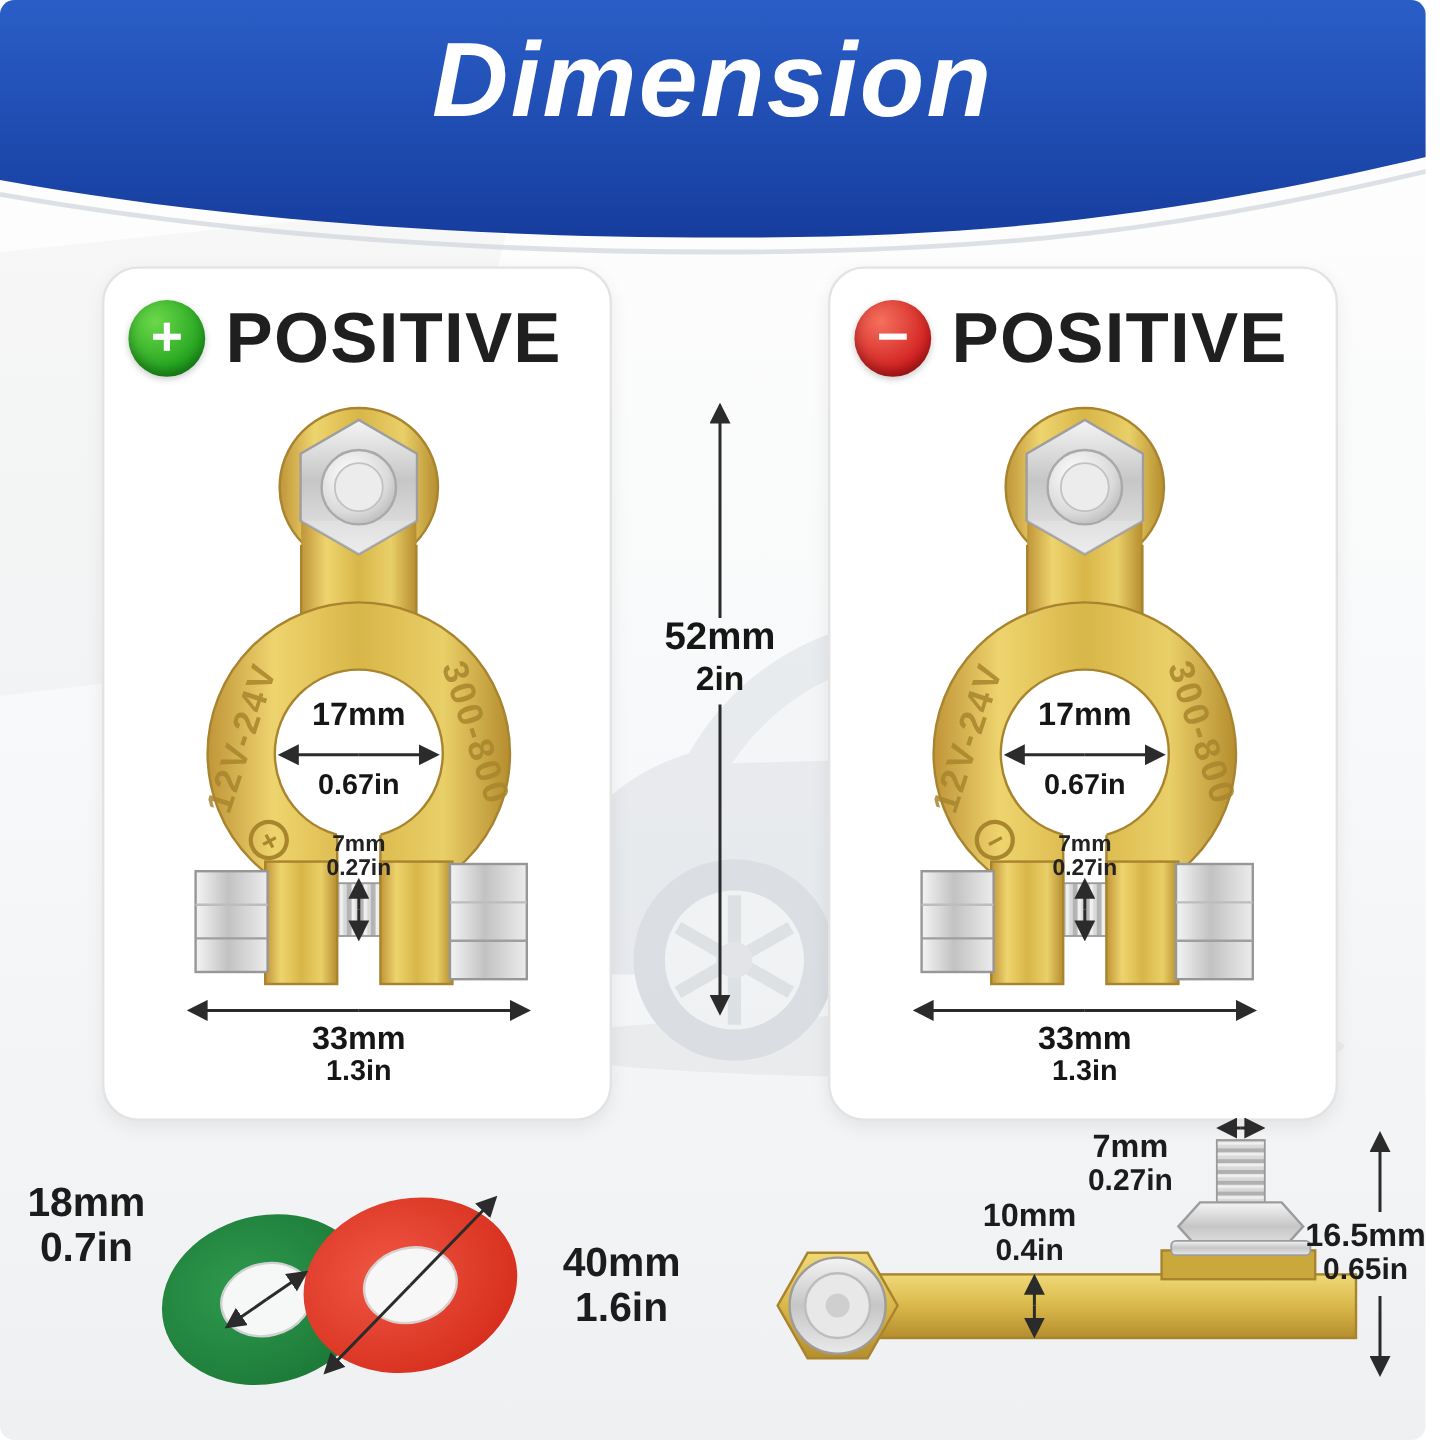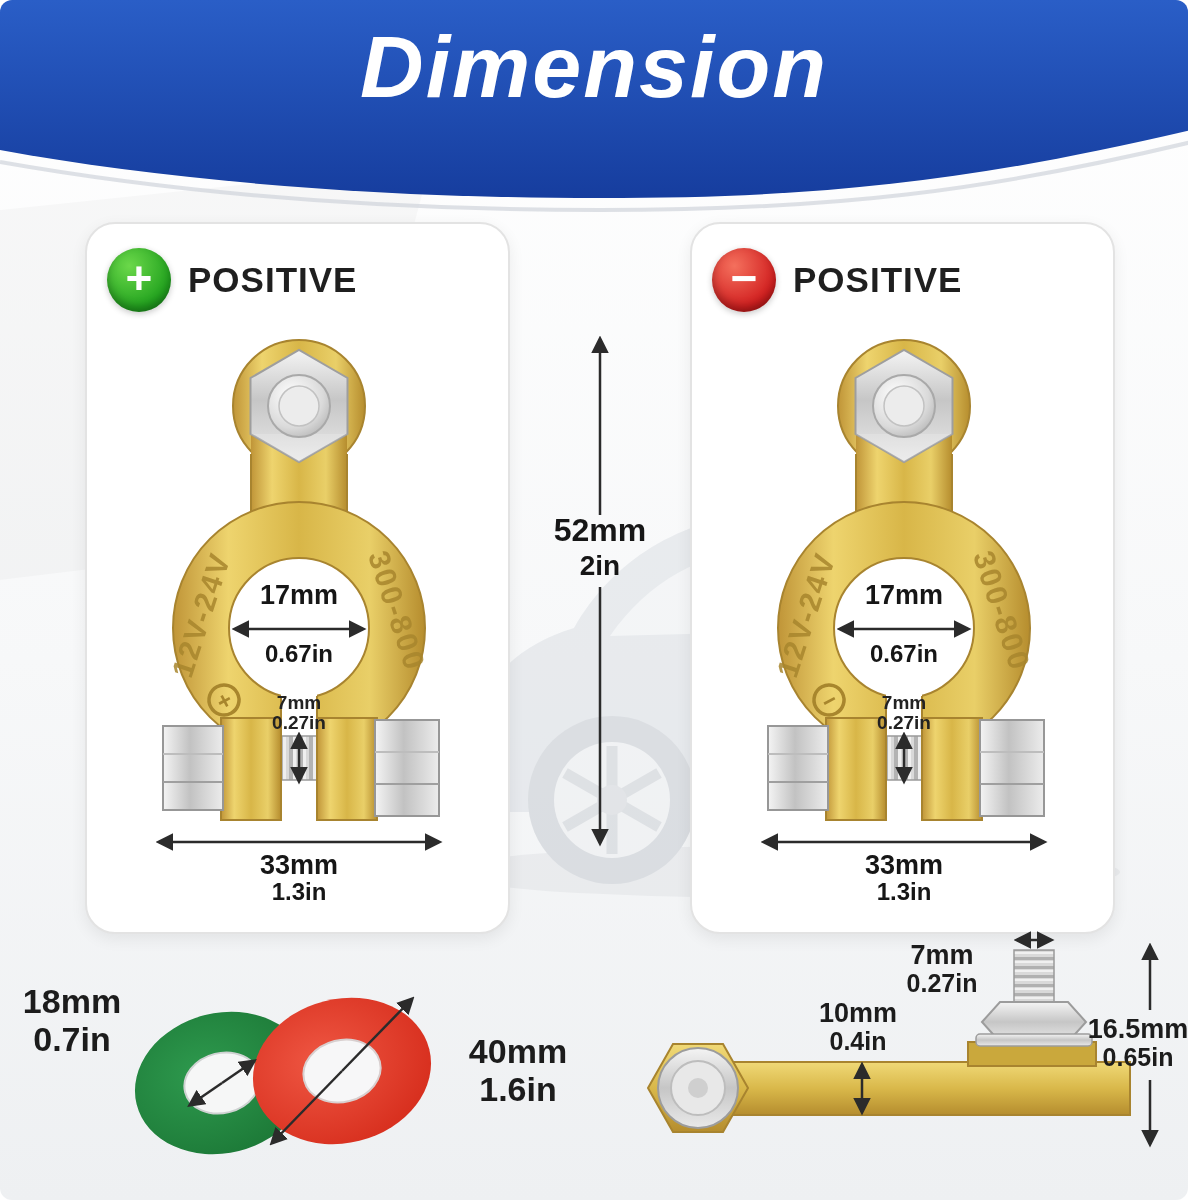--- a/index.html
+++ b/index.html
@@ -15,21 +15,21 @@
   .card.positive { left:85px; }
   .card.negative { left:690px; }
   .card-head { position:absolute; top:24px; left:20px; display:flex; align-items:center; gap:17px; }
   .badge { width:64px; height:64px; border-radius:50%; display:flex; align-items:center; justify-content:center;
            color:#fff; font-size:46px; font-weight:bold; line-height:1; }
   .badge.pos { background:radial-gradient(circle at 35% 28%, #6bd84a, #23a31f 68%, #14821a);
                box-shadow: inset 0 -5px 9px rgba(0,0,0,.28), 0 2px 6px rgba(0,0,0,.22); }
   .badge.neg { background:radial-gradient(circle at 35% 28%, #f4705d, #d22020 68%, #a31111);
                box-shadow: inset 0 -5px 9px rgba(0,0,0,.28), 0 2px 6px rgba(0,0,0,.22); }
   .badge span { transform:translateY(-2px); }
-  .card-label { font-size:35px; font-weight:bold; color:#1f1f1f; letter-spacing:1px; }
+  .card-label { font-size:59px; font-weight:bold; color:#1f1f1f; letter-spacing:1px; }
   .terminal { position:absolute; top:104px; left:42px; width:340px; height:580px; overflow:visible; }
   .dim52    { position:absolute; left:555px; top:325px; width:90px;  height:550px; overflow:visible; }
   .washers  { position:absolute; left:10px;  top:955px; width:600px; height:250px; overflow:visible; }
   .sideview { position:absolute; left:590px; top:930px; width:610px; height:270px; overflow:visible; }
   svg text { font-family:"Liberation Sans", sans-serif; }
   .dimline { stroke:#2b2b2b; stroke-width:2.5; fill:none; }
   text.dim    { font-size:27px; font-weight:bold; fill:#161616; text-anchor:middle; }
   text.dim2   { font-size:24px; font-weight:bold; fill:#161616; text-anchor:middle; }
   text.dimsm  { font-size:19px; font-weight:bold; fill:#222222; text-anchor:middle; }
   text.dimbig { font-size:32px; font-weight:bold; fill:#161616; text-anchor:middle; }

